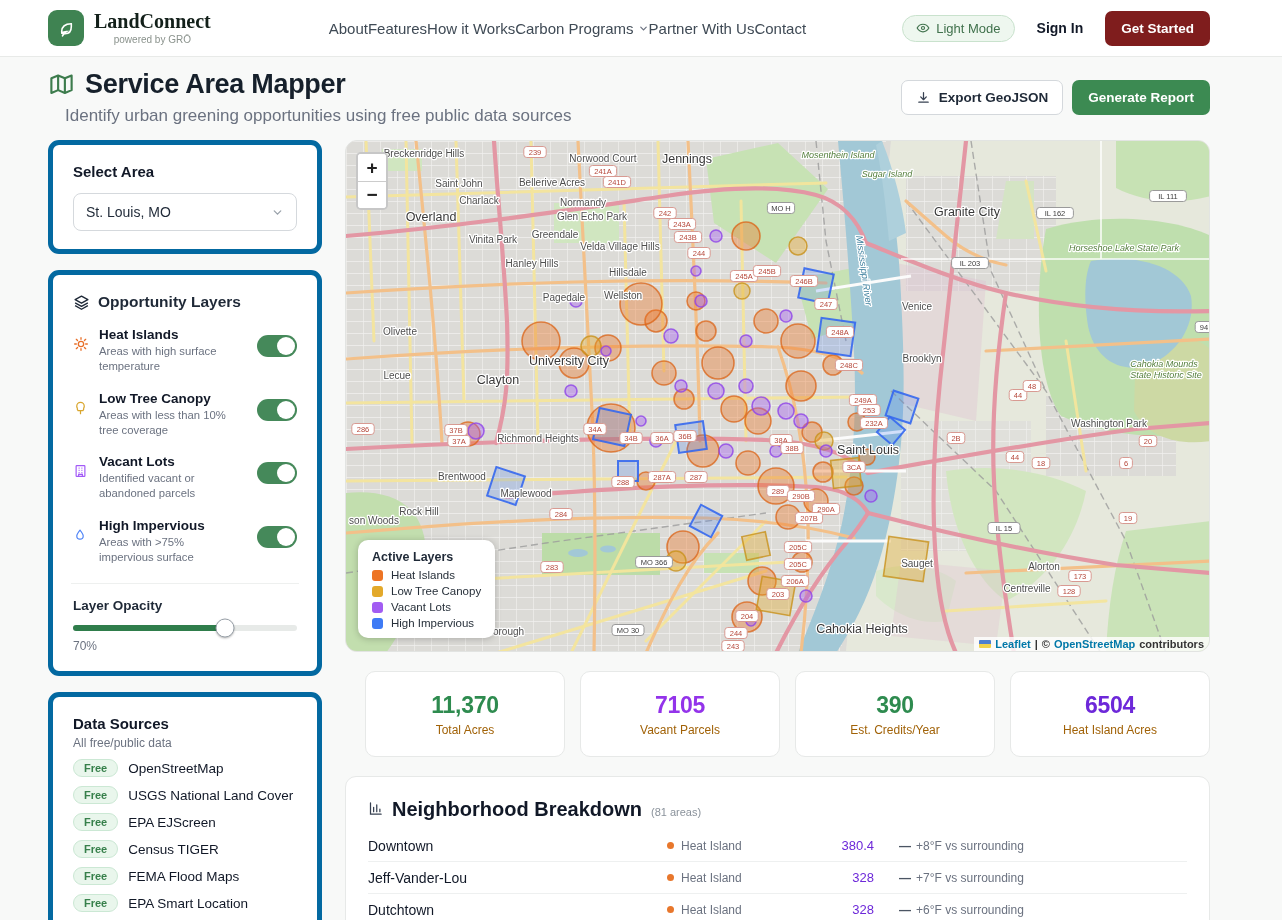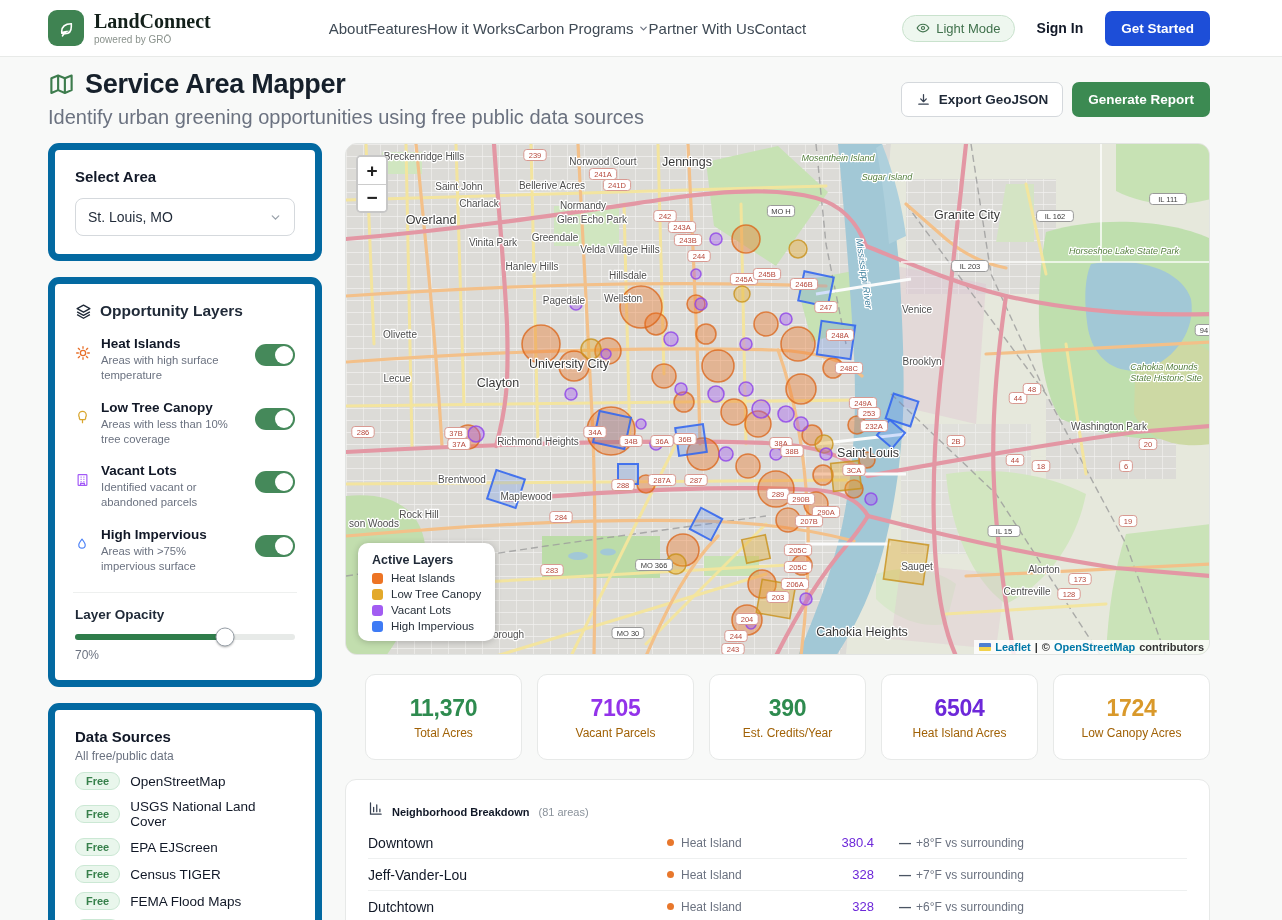--- a/index.html
+++ b/index.html
@@ -3,47 +3,47 @@
 <meta charset="utf-8">
 <style>
   * { margin:0; padding:0; box-sizing:border-box; }
   html,body { width:1282px; height:920px; overflow:hidden; background:#f8f9f8;
     font-family:"Liberation Sans", sans-serif; color:#1f2937; }
   a { text-decoration:none; color:inherit; cursor:pointer; }
 
   
   .header { height:57px; background:#fff; border-bottom:1px solid #e8eae8;
     display:flex; align-items:center; padding:0 72px 0 48px; }
-  .logo-wrap { display:flex; align-items:center; gap:10px; }
+  .logo-wrap { display:flex; align-items:center; gap:10px;text-align:center; }
   .logo-badge { width:36px; height:36px; border-radius:9px; background:#3f8352;
     display:flex; align-items:center; justify-content:center; }
   .logo-text-title { font-family:"Liberation Serif", serif; font-weight:bold; font-size:20px; color:#13201a; line-height:1; }
   .logo-text-sub { font-size:10px; color:#8a928c; margin-top:3px; }
   .main-nav { display:flex; align-items:center; margin-left:118px; }
   .nav-link { font-size:15px; color:#3f4a55; display:flex; align-items:center; gap:4px; }
   .header-right { margin-left:auto; display:flex; align-items:center; gap:22px; }
   .mode-pill { display:flex; align-items:center; gap:6px; font-size:13px; color:#41724d;
     background:#eef7ef; border:1px solid #c9e2cd; border-radius:999px; padding:5px 13px; cursor:pointer; }
   .sign-in { font-size:14px; font-weight:bold; color:#111827; }
-  .btn-green { background:#1d4ed8; color:#fff; font-size:13.5px; font-weight:bold;
+  .btn-green { background:#7f1d1d; color:#fff; font-size:13.5px; font-weight:bold;
     border:none; border-radius:7px; padding:10px 16px; cursor:pointer; }
 
   
   .page-head { width:1162px; margin:12px 72px 14px 48px; display:flex; align-items:center; justify-content:space-between; }
   .page-title-row { display:flex; align-items:center; gap:10px; }
   .page-title { font-size:27px; font-weight:bold; color:#16202b; letter-spacing:-0.3px; }
-  .page-sub { font-size:20px; color:#6b7280; margin-top:6px; }
+  .page-sub { font-size:17px; color:#6b7280; margin-top:6px;margin-left:17px; }
   .head-actions { display:flex; gap:9px; }
   .btn-outline { background:#fff; border:1px solid #d4d8dc; border-radius:7px; padding:9px 14px;
     font-size:13.5px; font-weight:bold; color:#1f2937; display:flex; align-items:center; gap:8px; cursor:pointer; }
 
   
   .main { display:flex; gap:23px; padding-left:48px; width:1210px; align-items:flex-start; }
   .sidebar { width:274px; display:flex; flex-direction:column; gap:16px; }
-  .card { background:#fff; border:7px solid #0369a1; border-radius:11px; padding:18px 20px; }
+  .card { background:#fff; border:5px solid #0369a1; border-radius:11px; padding:18px 20px; }
 
   .card-title { font-size:15px; font-weight:bold; color:#111827; }
   .select-box { margin-top:13px; height:38px; border:1px solid #d5d9dd; border-radius:8px;
     display:flex; align-items:center; justify-content:space-between; padding:0 12px; font-size:14px; cursor:pointer; background:#fff; }
 
   .layers-head { display:flex; align-items:center; gap:8px; font-size:15.5px; font-weight:bold; }
   .layer-row { display:flex; align-items:flex-start; gap:9px; margin-top:16px; }
   .layer-icon { width:17px; margin-top:9px; flex:none; }
   .layer-name { font-size:13.5px; font-weight:bold; color:#111827; }
   .layer-desc { font-size:11.3px; color:#6b7280; line-height:1.35; margin-top:2px; width:128px; }
@@ -85,21 +85,21 @@
   .ua-flag div { height:4px; } .ua-flag .b { background:#4e7fd0; } .ua-flag .y { background:#f2d24b; }
 
   .stats-row { display:flex; gap:15px; margin-top:19px;padding-left:20px; }
   .stat-card { flex:1; background:#fff; border:1px solid #e7e9e8; border-radius:10px;
     height:86px; display:flex; flex-direction:column; align-items:center; justify-content:center; }
   .stat-value { font-size:23px; font-weight:bold; letter-spacing:-0.3px; }
   .stat-label { font-size:12px; color:#a16207; margin-top:4px; }
 
   .breakdown-card { background:#fff; border:1px solid #e7e9e8; border-radius:11px; margin-top:19px; padding-bottom:30px; }
   .bd-head { display:flex; align-items:baseline; gap:9px; padding:21px 22px 9px; }
-  .bd-title { font-size:11px; font-weight:bold; color:#111827; }
+  .bd-title { font-size:20px; font-weight:bold; color:#111827; }
   .bd-count { font-size:11px; color:#8a929b; }
   .bd-row { display:grid; grid-template-columns:1fr 172px 90px 288px; align-items:center;
     height:32px; margin:0 22px; border-bottom:1px solid #eef0f0; }
   .bd-name { font-size:14px; color:#111827; }
   .bd-tag { display:flex; align-items:center; gap:7px; font-size:12px; color:#6b7280; padding-left:30px; }
   .bd-dot { width:7px; height:7px; border-radius:50%; background:#e8772c; flex:none; }
   .bd-value { font-size:13px; color:#6d28d9; text-align:right; padding-right:25px; }
   .bd-note { display:flex; align-items:center; gap:5px; font-size:12px; color:#6b7280; }
   .bd-dash { color:#4b5563; font-weight:bold; }
 </style>
@@ -786,24 +786,20 @@
           <div class="stat-label">Vacant Parcels</div>
         </div>
         <div class="stat-card">
           <div class="stat-value" style="color: rgb(46, 139, 79);">390</div>
           <div class="stat-label">Est. Credits/Year</div>
         </div>
         <div class="stat-card">
           <div class="stat-value" style="color: #6d28d9;">6504</div>
           <div class="stat-label">Heat Island Acres</div>
         </div>
-        <div class="stat-card">
-          <div class="stat-value" style="color: rgb(217, 153, 43);">1724</div>
-          <div class="stat-label">Low Canopy Acres</div>
-        </div>
       </div>
 
     <div class="breakdown-card">
       <div class="bd-head">
         <svg width="15" height="15" viewBox="0 0 24 24" fill="none" stroke="#374151" stroke-width="2" stroke-linecap="round">
           <path d="M4 3v18h17"></path>
             <path d="M9 17V10M14 17V6M19 17v-4"></path>
         </svg>
         <span class="bd-title">Neighborhood Breakdown</span>
         <span class="bd-count">(81 areas)</span>

